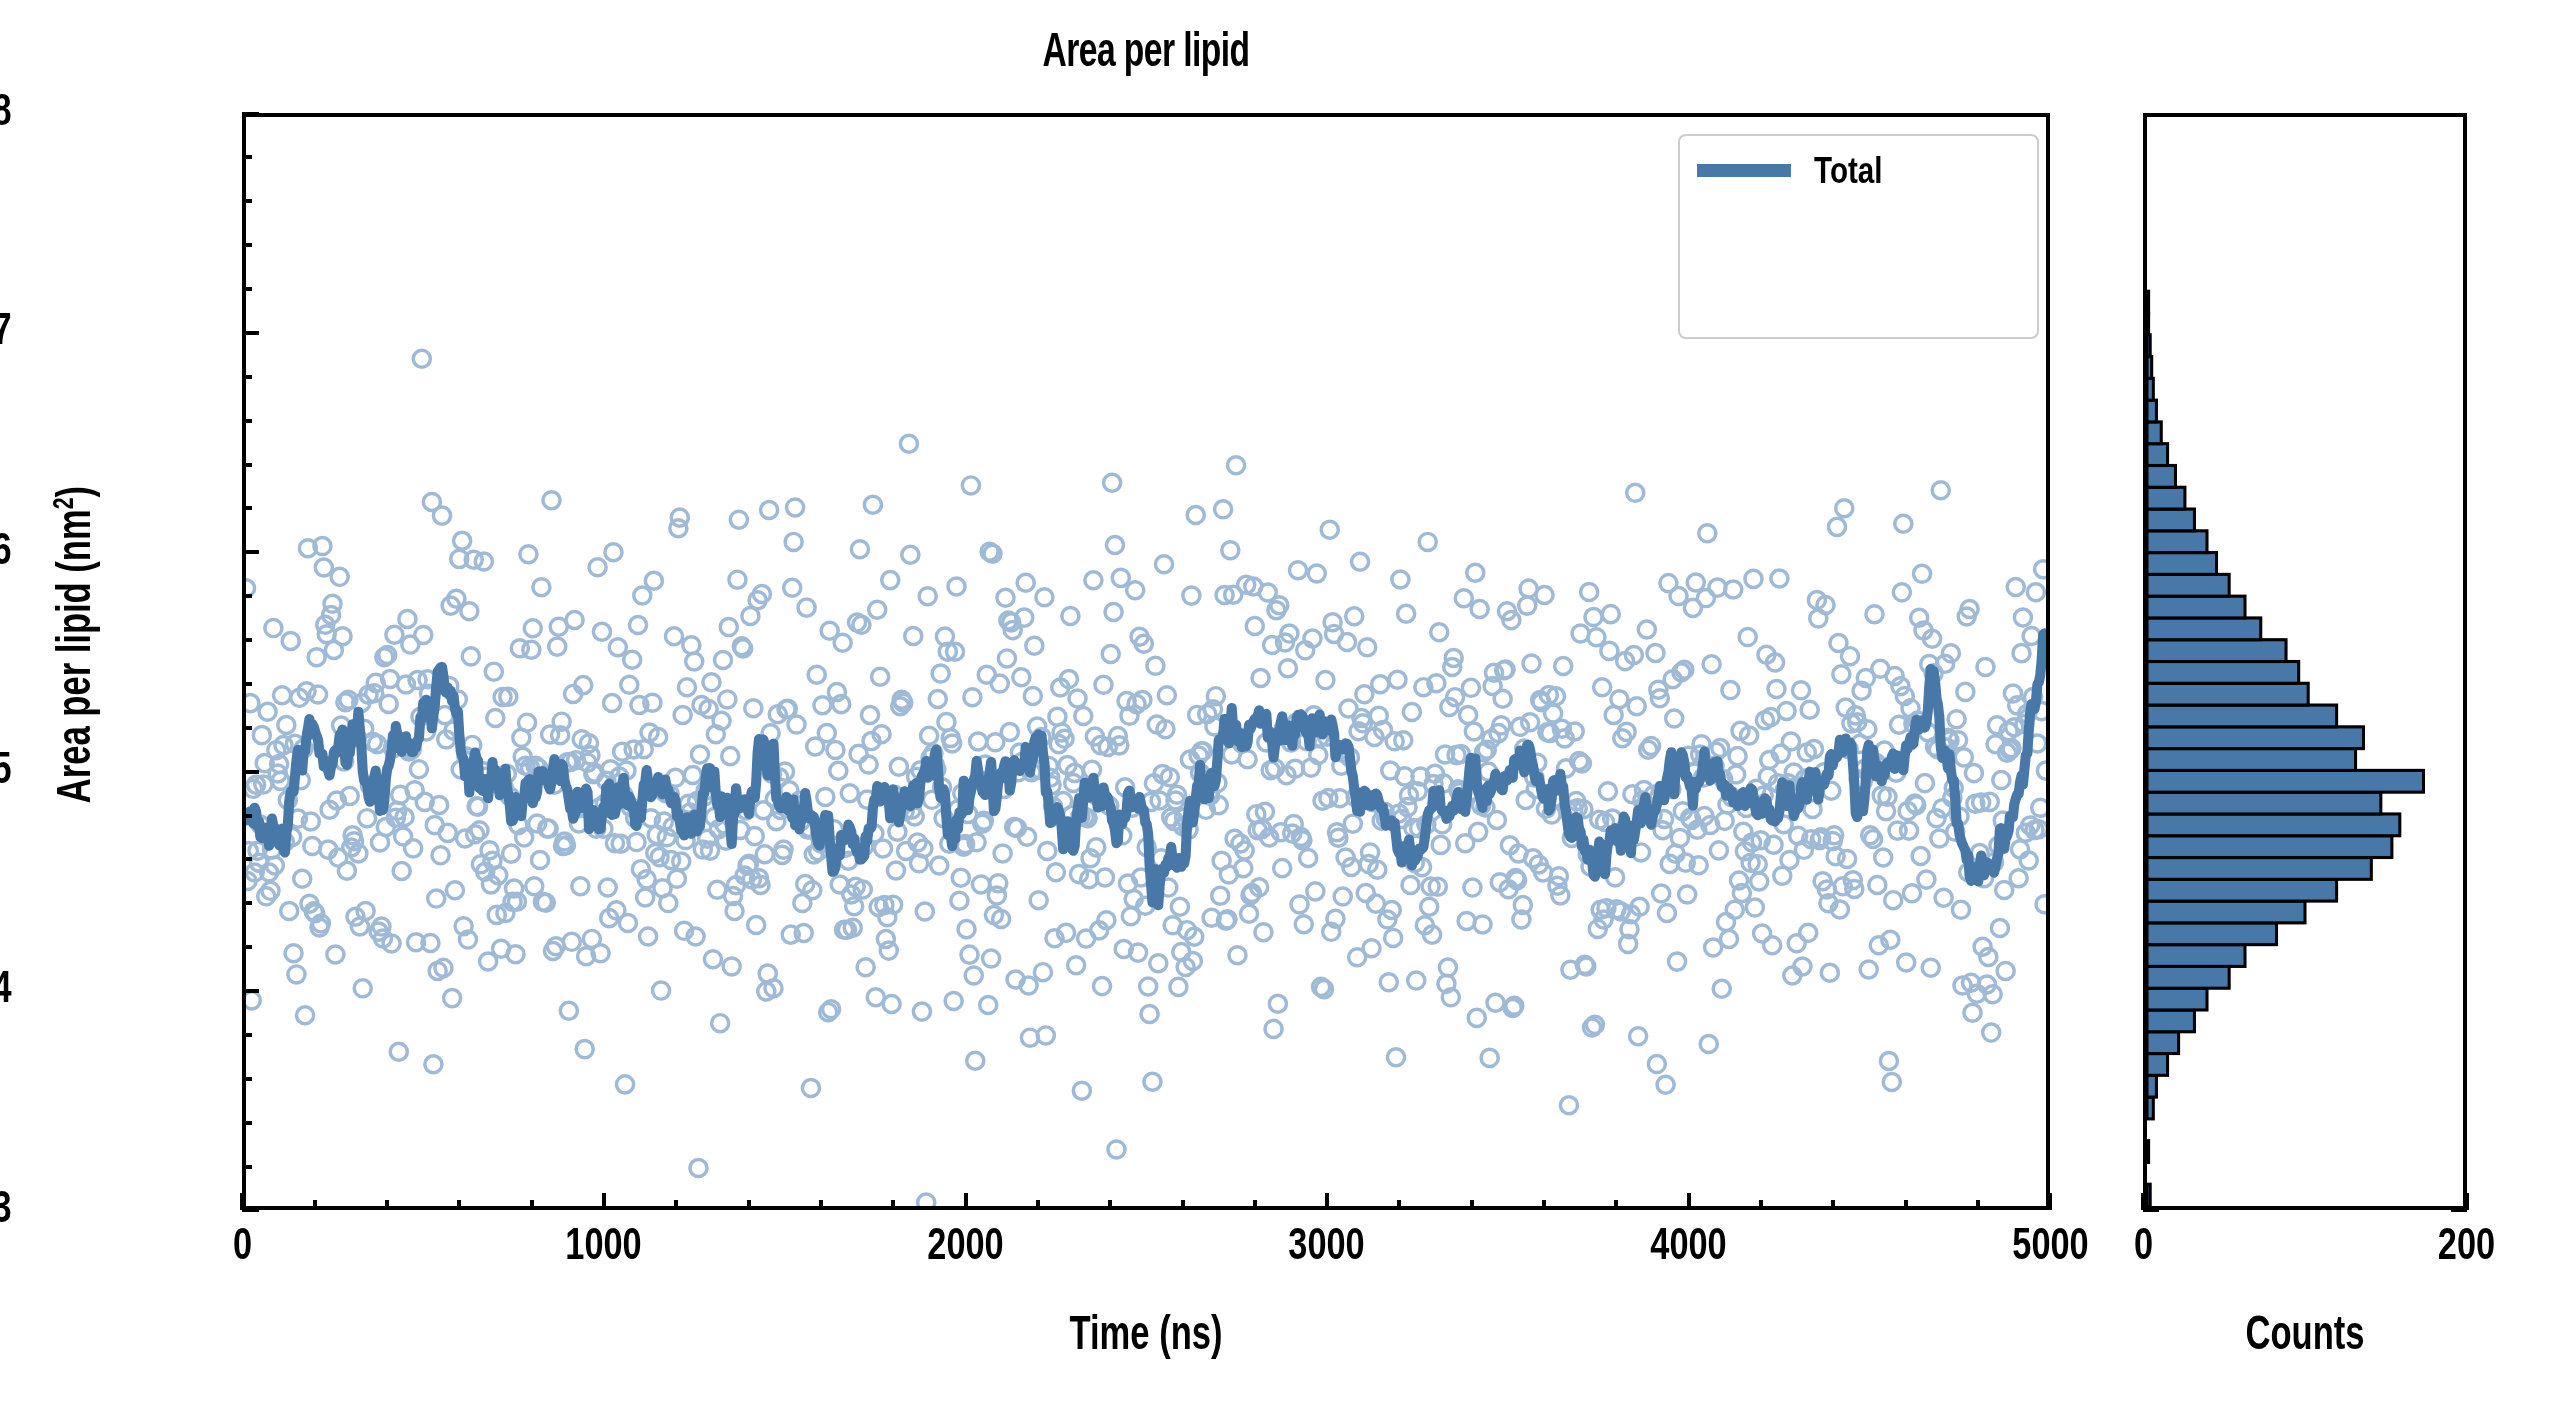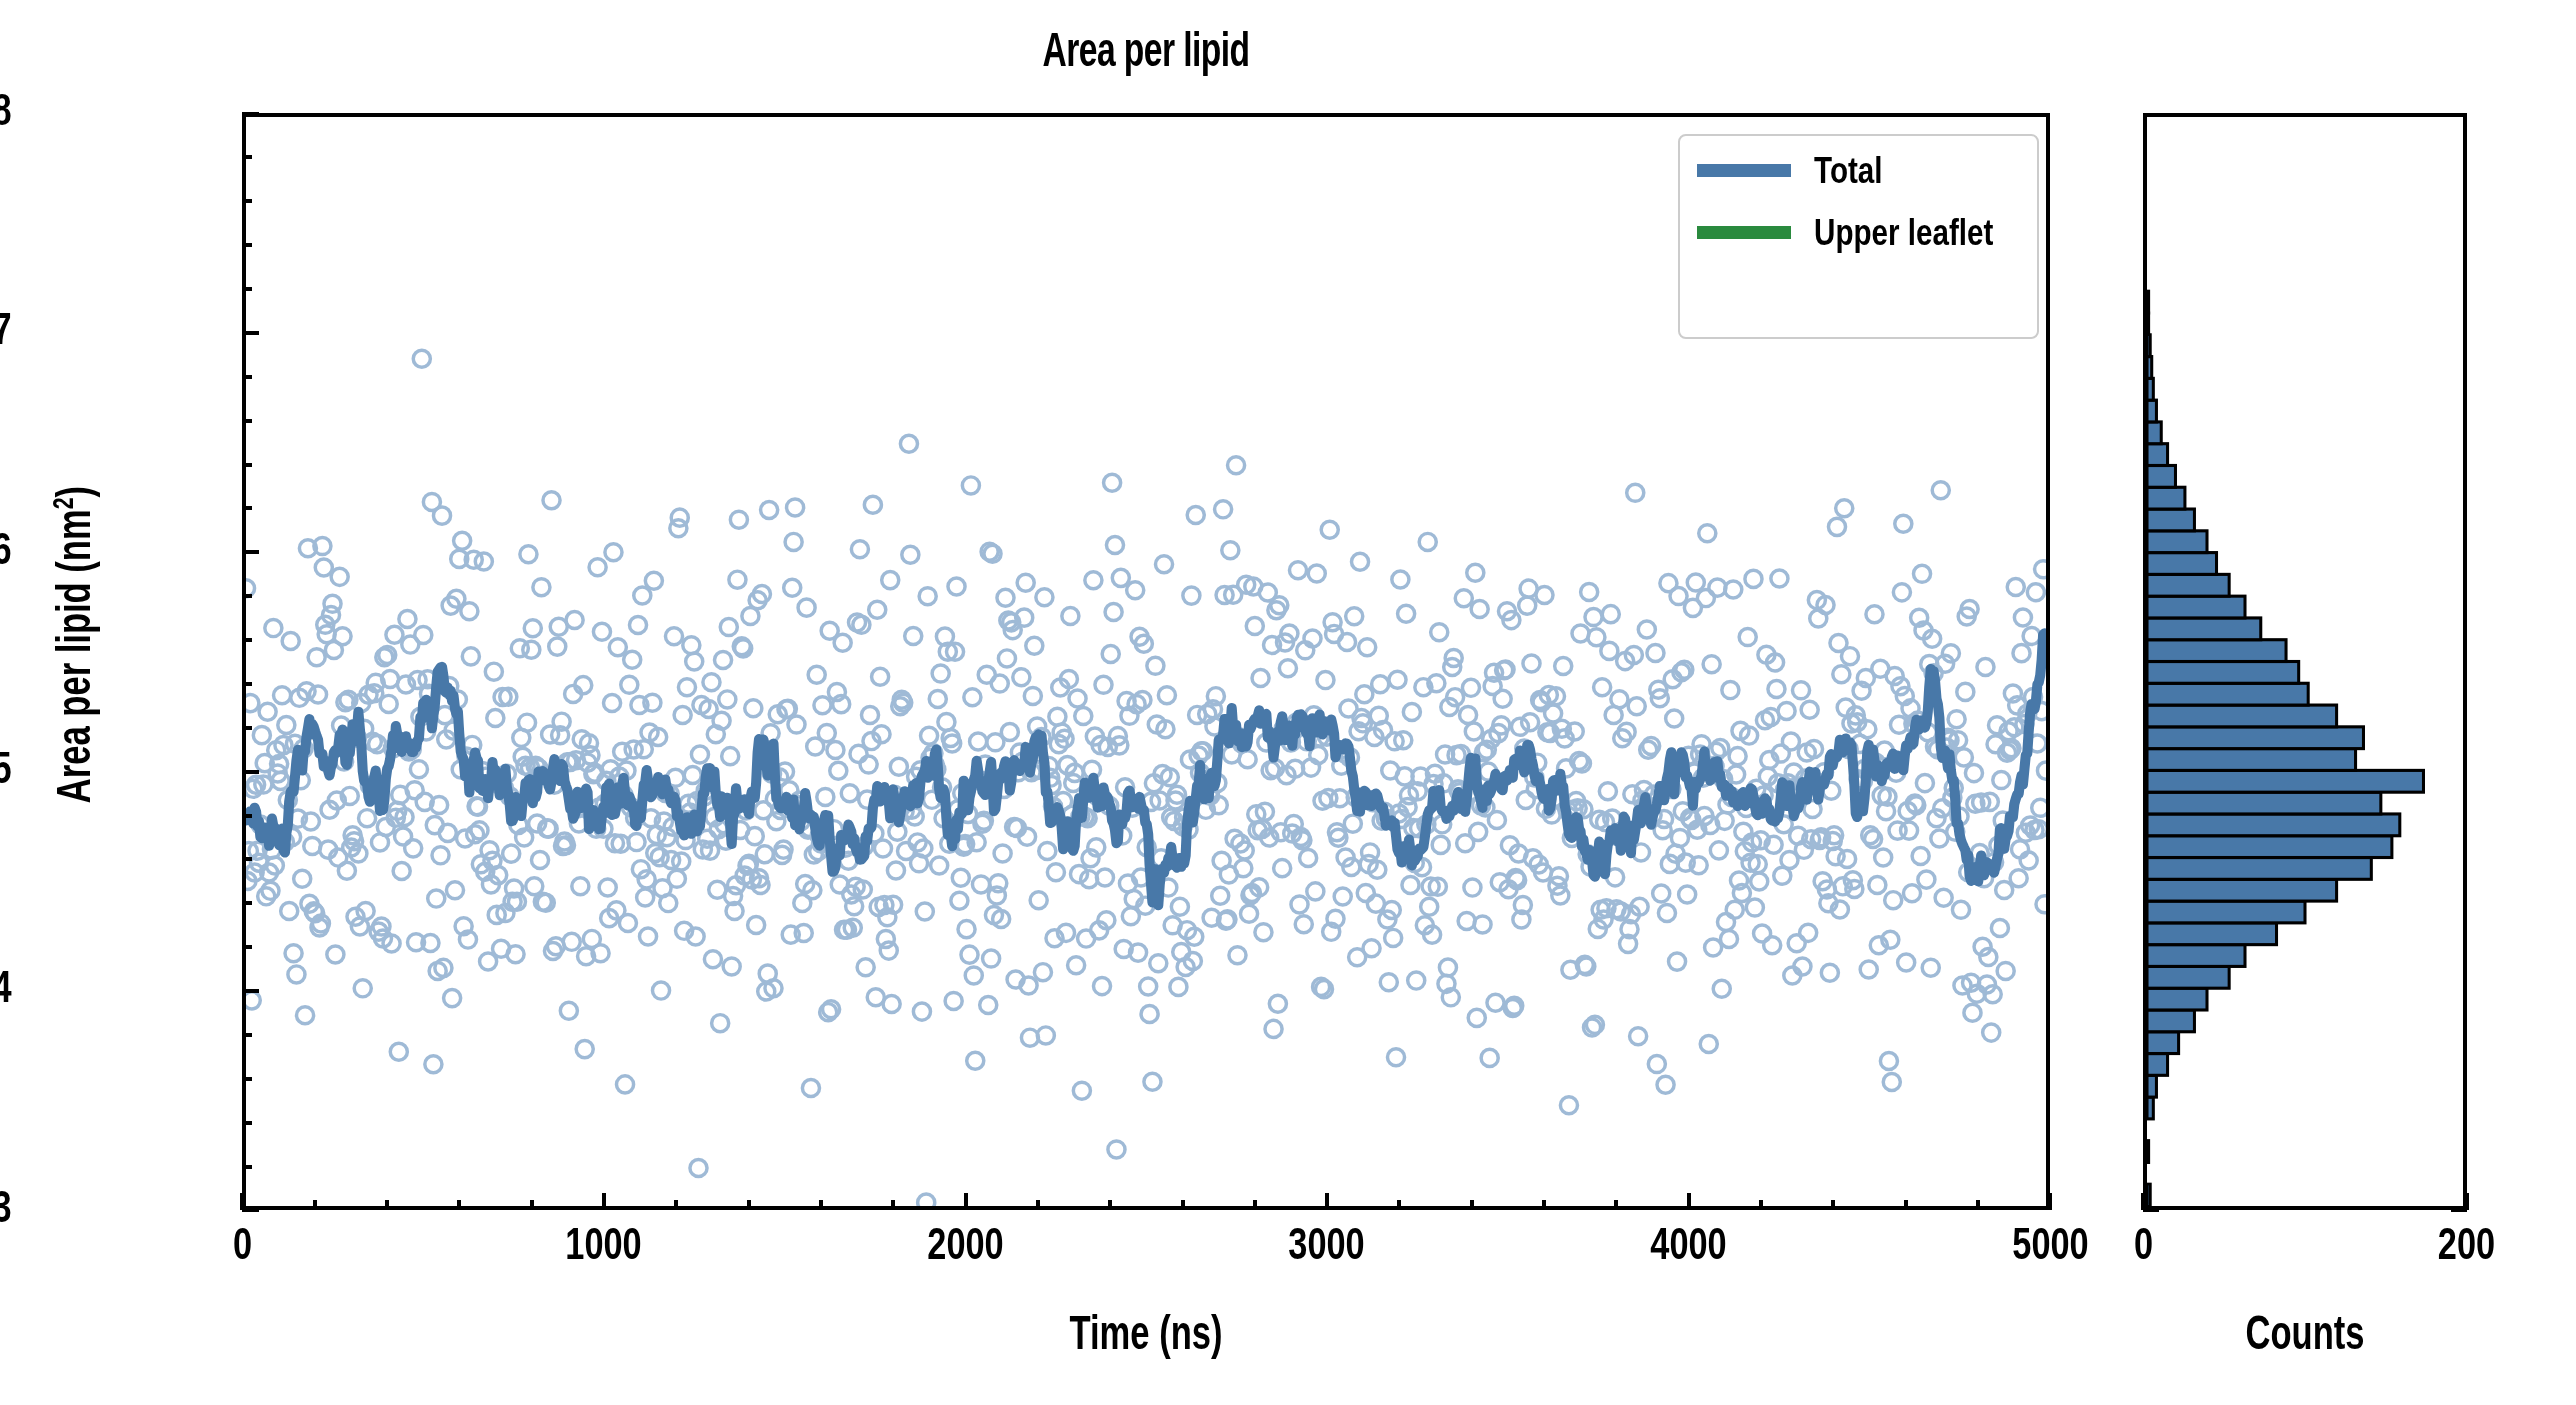--- a/index.html
+++ b/index.html
@@ -1582,24 +1582,20 @@
       <div class="hist-xtick-major" style="left: 2222px; height: 10px; top: 1200px;"></div>
       <div class="hist-xtick-major" style="left: 2303px; height: 10px; top: 1200px;"></div>
       <div class="hist-xtick-major" style="left: 2384px; height: 10px; top: 1200px;"></div>
     </div>
 
   <div id="legend-box">
       <div class="legend-row" style="top: 11px;">
         <div class="legend-swatch" style="background: rgb(72, 120, 168);"></div>
         <div class="legend-label">Total</div>
       </div>
-      <div class="legend-row" style="top: 73px;">
-        <div class="legend-swatch" style="background: rgb(42, 138, 62);"></div>
-        <div class="legend-label">Upper leaflet</div>
-      </div>
     </div>
 
   <div id="hist-axes">
     <svg id="hist-svg" viewBox="0 0 415 1405" preserveAspectRatio="none">
         <rect x="0" y="1376.9" width="4.2" height="28.1" fill="#4878A8" stroke="#000000" stroke-width="4"></rect>
         <rect x="0" y="1320.7" width="2.1" height="28.1" fill="#4878A8" stroke="#000000" stroke-width="4"></rect>
         <rect x="0" y="1264.5" width="8.3" height="28.1" fill="#4878A8" stroke="#000000" stroke-width="4"></rect>
         <rect x="0" y="1236.4" width="12.4" height="28.1" fill="#4878A8" stroke="#000000" stroke-width="4"></rect>
         <rect x="0" y="1208.3" width="27.0" height="28.1" fill="#4878A8" stroke="#000000" stroke-width="4"></rect>
         <rect x="0" y="1180.2" width="41.5" height="28.1" fill="#4878A8" stroke="#000000" stroke-width="4"></rect>

